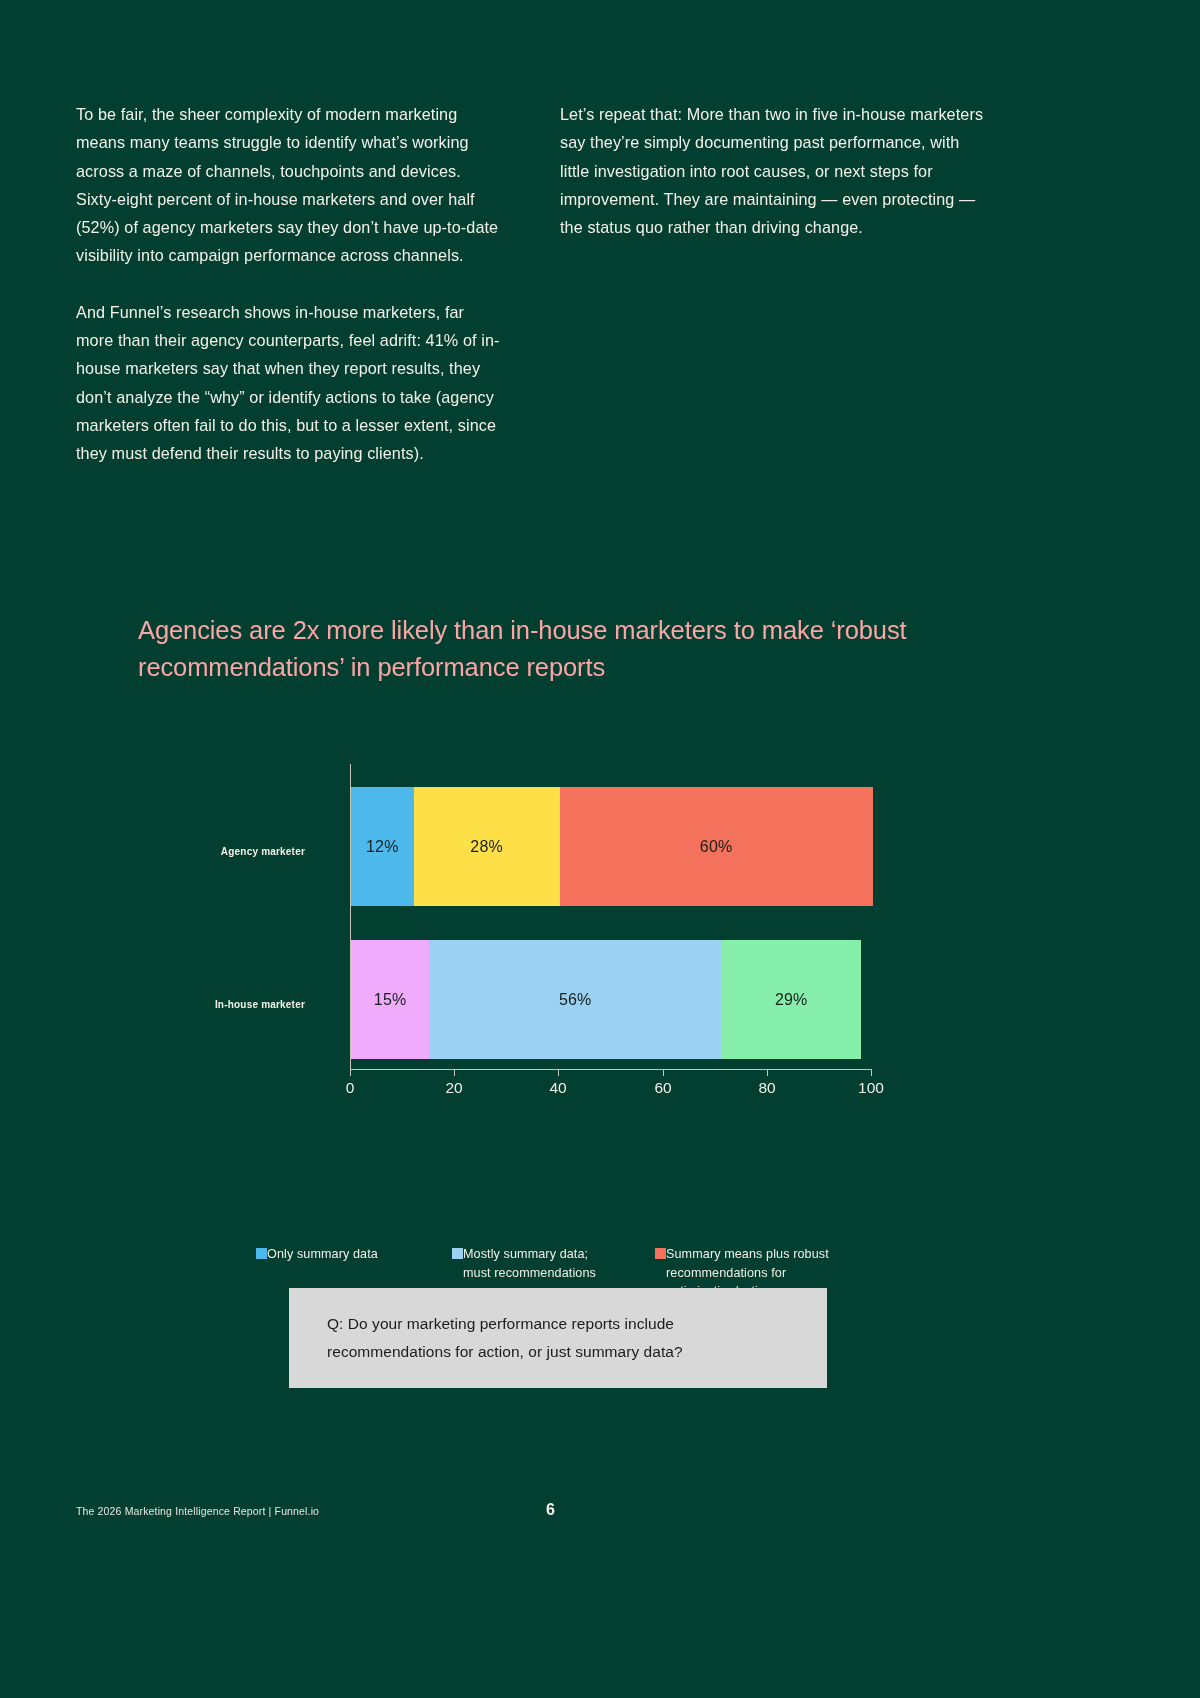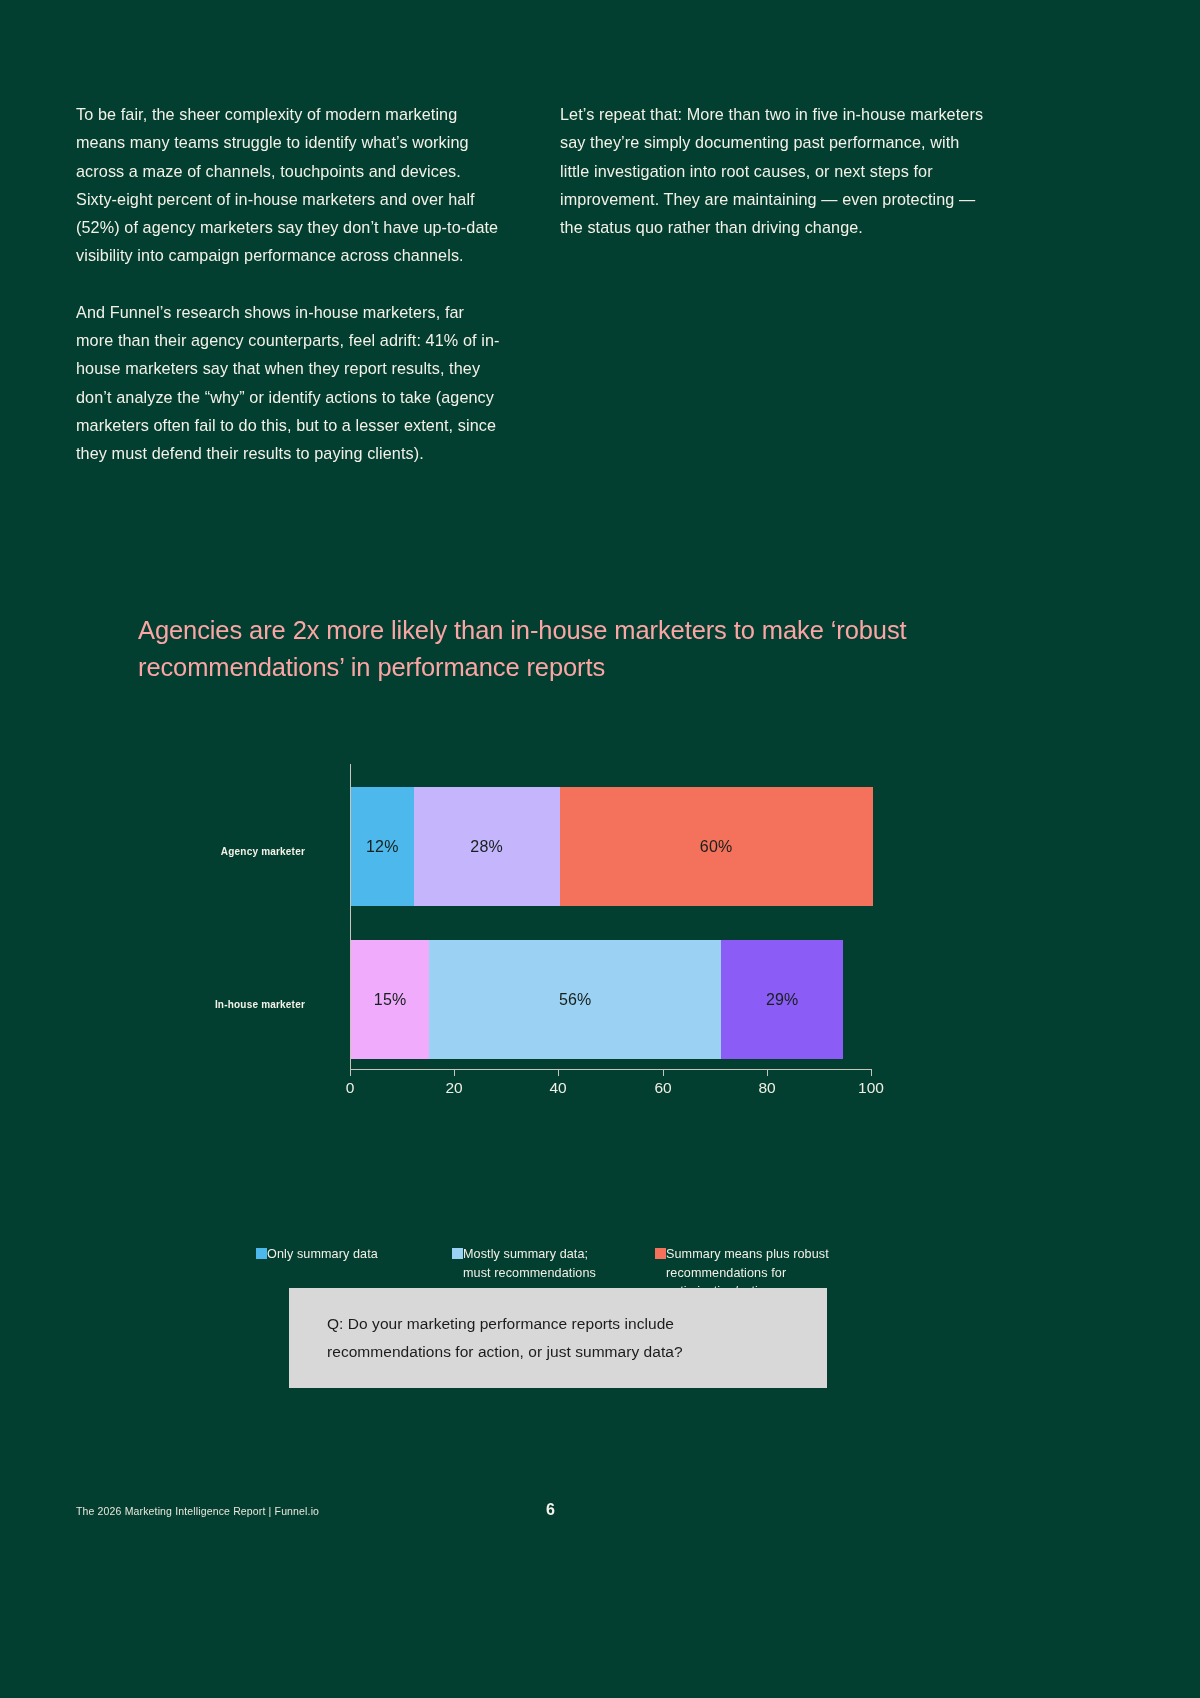--- a/index.html
+++ b/index.html
@@ -252,28 +252,28 @@
 
         <div class="tick-label" style="left:0px">0</div>
         <div class="tick-label" style="left:104px">20</div>
         <div class="tick-label" style="left:208px">40</div>
         <div class="tick-label" style="left:313px">60</div>
         <div class="tick-label" style="left:417px">80</div>
         <div class="tick-label" style="left:521px">100</div>
 
         <div class="bar-row r0">
           <div class="seg" style="width:62.6px; background:#4cb8ec">12%</div>
-          <div class="seg" style="width:146px; background:#c4b5fd">28%</div>
+          <div class="seg" style="width:146px; background:#fde047">28%</div>
           <div class="seg" style="width:313px; background:#f4715b">60%</div>
         </div>
 
         <div class="bar-row r1">
           <div class="seg" style="width:78.2px; background:#f0abfc">15%</div>
           <div class="seg" style="width:292px; background:#9bd1f2">56%</div>
-          <div class="seg" style="width:122px; background:#8b5cf6">29%</div>
+          <div class="seg" style="width:140px; background:#86efac">29%</div>
         </div>
       </div>
     </div>
   </div>
 
   <div class="legend">
     <div class="legend-item i0">
       <span class="swatch" style="background:#4cb8ec"></span>
       <span class="legend-text">
         <span>Only summary data</span>

